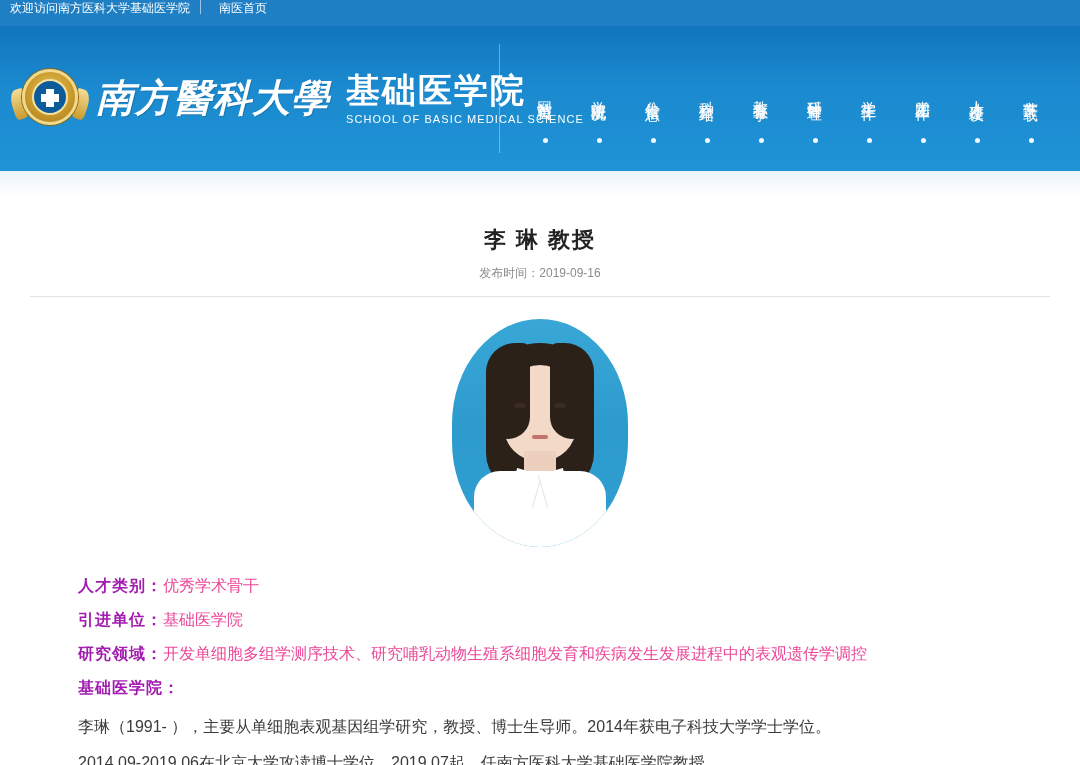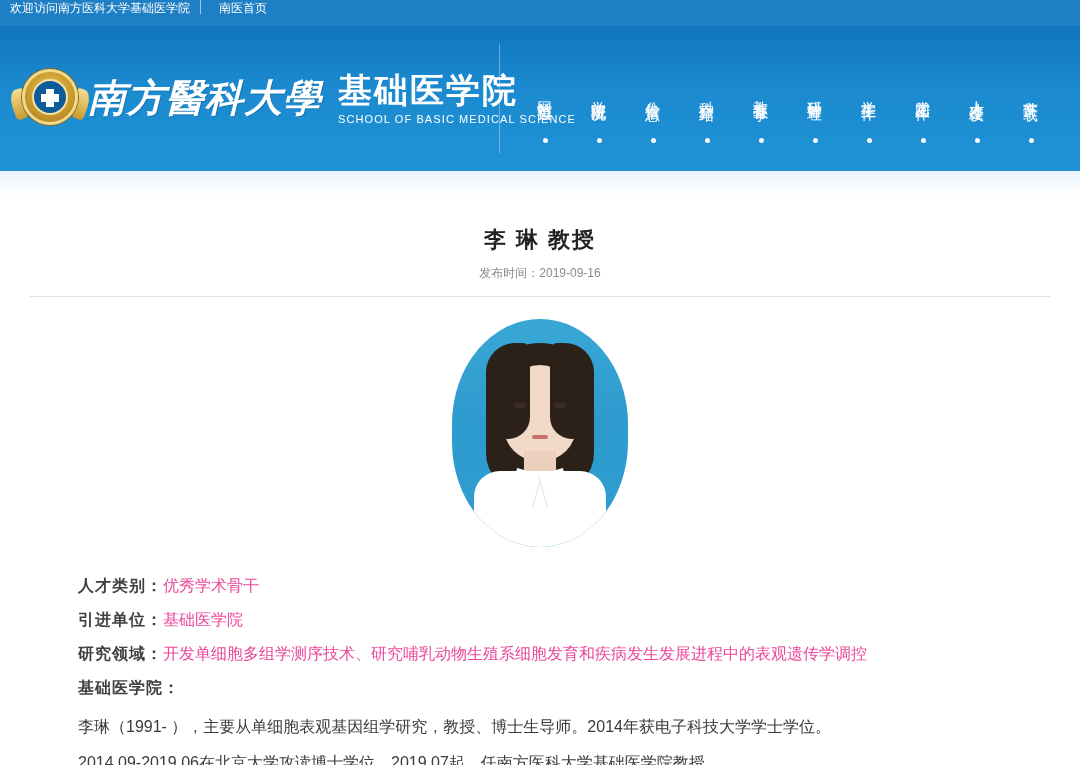--- a/index.html
+++ b/index.html
@@ -69,21 +69,21 @@
   }
   .emblem .wingl, .emblem .wingr {
     position:absolute; top: 30px; width: 16px; height: 30px;
     background: linear-gradient(180deg,#f4dd95,#c89a2d);
     border-radius: 50% 20% 50% 20%;
   }
   .emblem .wingl { left: -2px; transform: rotate(-18deg); }
   .emblem .wingr { right: -2px; transform: rotate(18deg) scaleX(-1); }
 
   .school-name {
-    margin-left: 2px;
+    margin-left: 10px;
     color: #ffffff;
     font-family: "DejaVu Serif", "Liberation Serif", serif;
     font-size: 38px;
     font-weight: bold;
     letter-spacing: 1px;
     font-style: italic;
     text-shadow: 1px 1px 0 rgba(0,0,0,.15);
     white-space: nowrap;
   }
   .college-block { margin-left: 16px; color:#ffffff; }
@@ -225,21 +225,21 @@
 
   
   .info {
     padding: 22px 48px 0 48px;
     font-size: 16px;
     color: #3a3a3a;
     line-height: 34px;
   }
   .info .row { white-space: nowrap; }
   .info .label {
-    color: #404040;
+    color: #a21caf;
     font-weight: bold;
     letter-spacing: 1px;
   }
   .info .value { color: #ec4899; }
   .bio {
     padding: 4px 48px 0 48px;
     font-size: 16px;
     color: #3a3a3a;
     line-height: 36px;
   }

